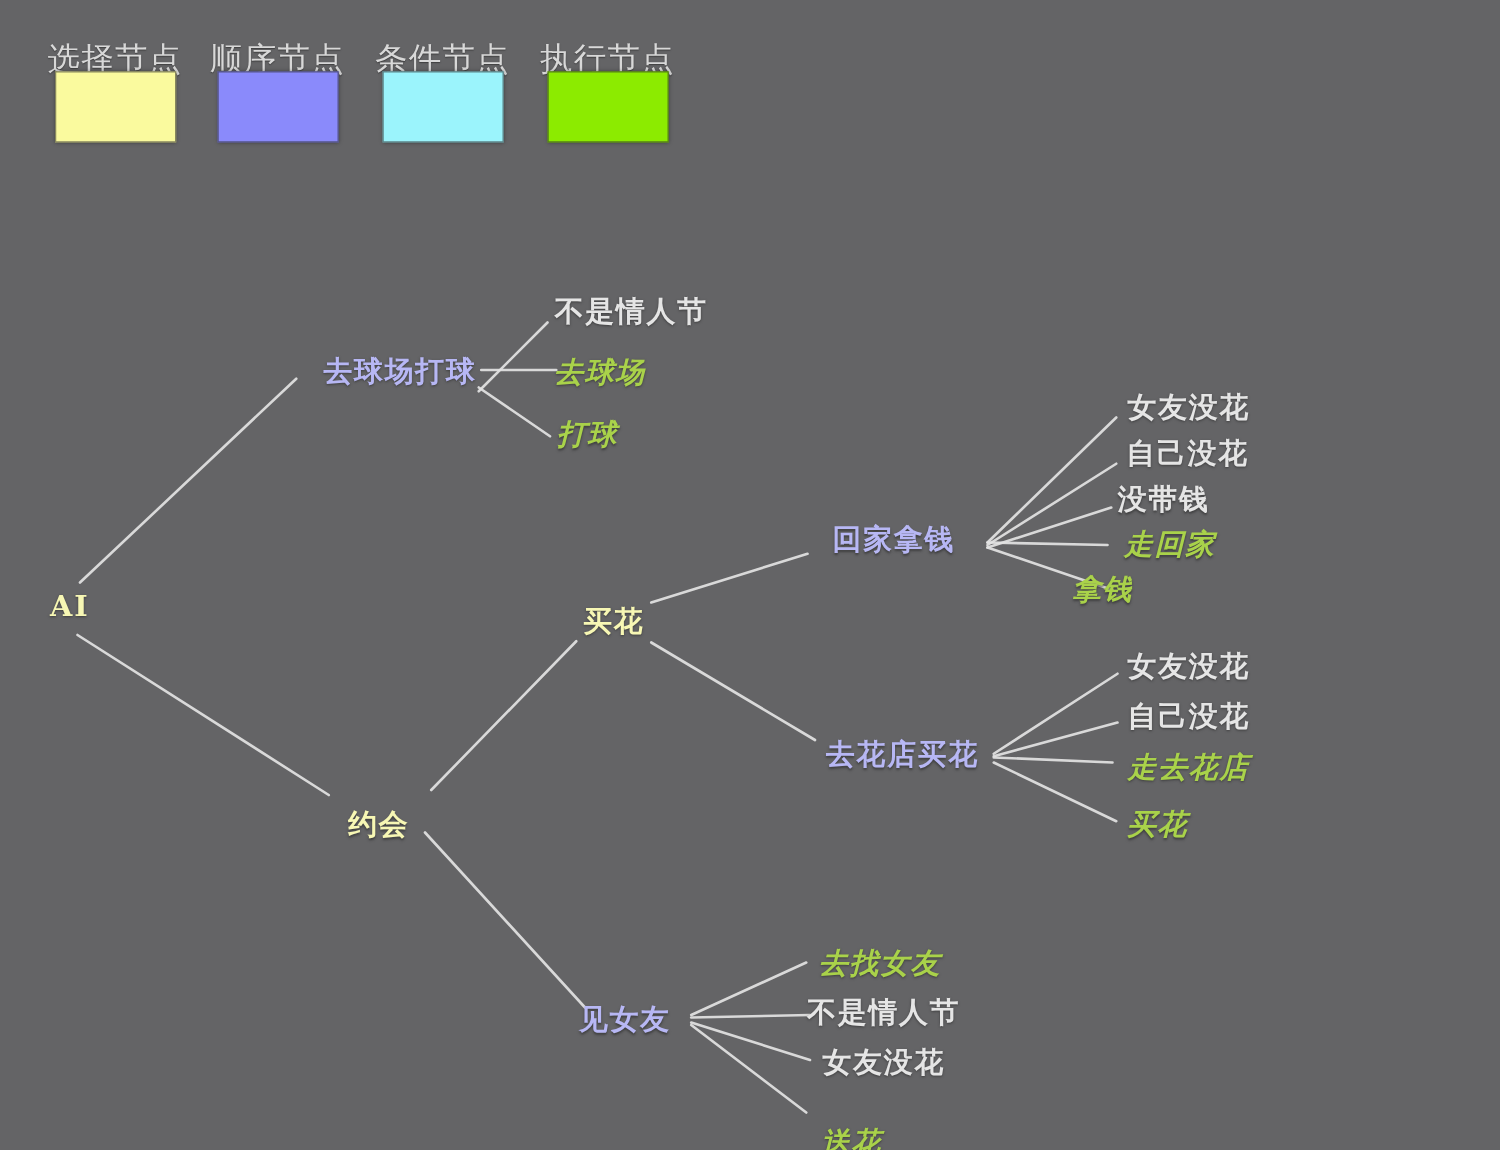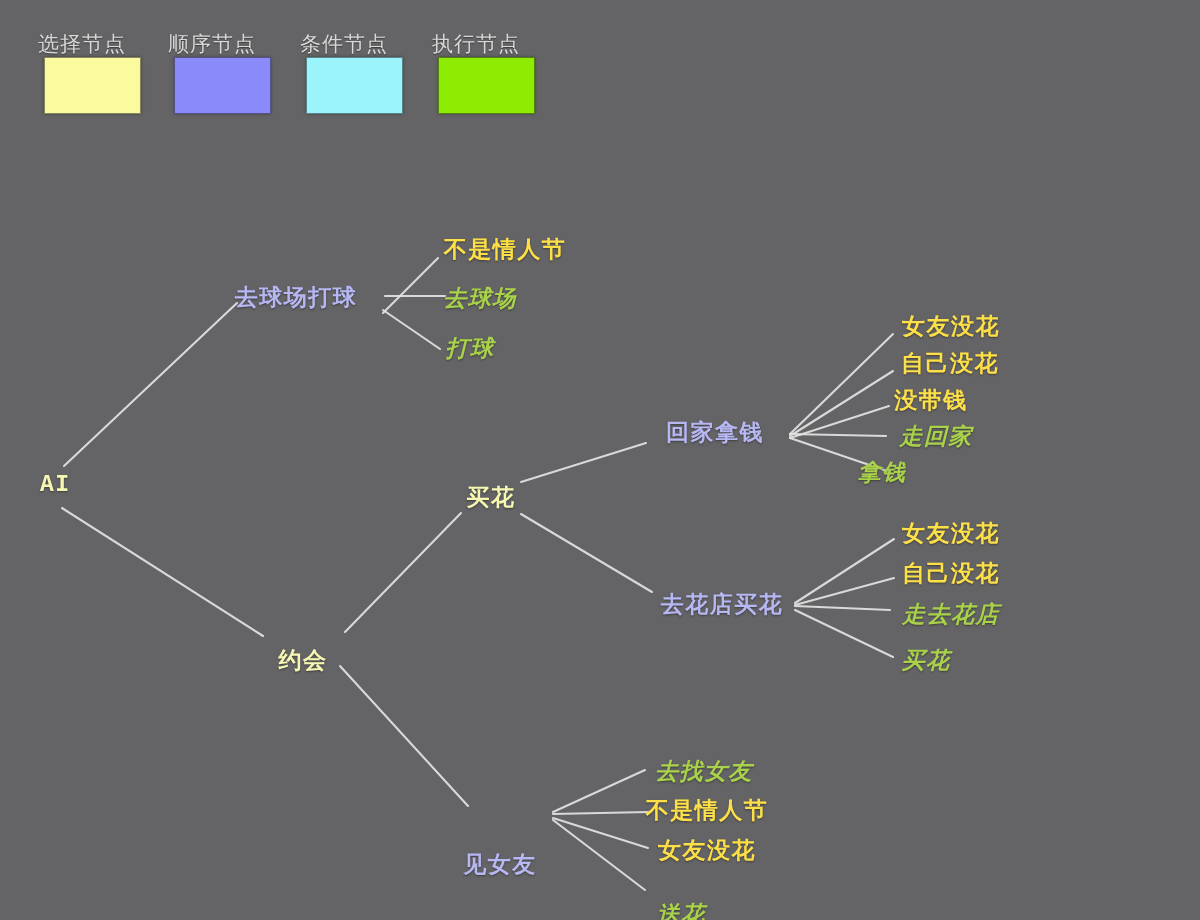--- a/index.html
+++ b/index.html
@@ -25,21 +25,21 @@
   }
   .legend-item {
     position: absolute;
     top: 0;
   }
   .legend-label {
     position: absolute;
     top: 30px;
     left: 0;
     white-space: nowrap;
-    font-size: 21px;
+    font-size: 26px;
     letter-spacing: 1px;
     color: #d8d8d8;
     text-shadow: 0 1px 1px rgba(30,30,30,0.55);
   }
   .legend-swatch {
     position: absolute;
     top: 57px;
     left: 6px;
     width: 97px;
     height: 57px;
@@ -64,21 +64,21 @@
     position: absolute;
     white-space: nowrap;
     font-size: 23px;
     font-weight: 700;
     letter-spacing: 1.5px;
     transform: translate(-50%, -50%);
     text-shadow: 0 1px 2px rgba(35,35,35,0.6);
   }
   .node-label.selector  { color: #f7f7b4; font-family: "DejaVu Serif", "Liberation Serif", serif; }
   .node-label.sequence  { color: #b7b7f4; }
-  .node-label.condition { color: #fde047; }
+  .node-label.condition { color: #e5e5e5; }
   .node-label.action    { color: #a9d24a; font-style: italic; }
   .node-label.left-anchor { transform: translate(0, -50%); }
 </style>
 </head>
 <body>
 
 <div id="stage">
 
   <div id="legend">
       <div class="legend-item" style="left: 38px;">
@@ -118,38 +118,38 @@
       <line class="edge" x1="795" y1="605" x2="894" y2="578" stroke="#e3e3e3"></line>
       <line class="edge" x1="795" y1="606" x2="890" y2="610" stroke="#e3e3e3"></line>
       <line class="edge" x1="795" y1="610" x2="893" y2="657" stroke="#e3e3e3"></line>
       <line class="edge" x1="553" y1="812" x2="645" y2="770" stroke="#e3e3e3"></line>
       <line class="edge" x1="553" y1="814" x2="648" y2="812" stroke="#e3e3e3"></line>
       <line class="edge" x1="553" y1="818" x2="648" y2="848" stroke="#e3e3e3"></line>
       <line class="edge" x1="553" y1="820" x2="645" y2="890" stroke="#e3e3e3"></line>
     </svg>
 
   <div id="nodes-layer">
-      <div class="node-label selector left-anchor" style="left: 40px; top: 485px; font-family: Liberation Mono, monospace;">AI</div>
-      <div class="node-label sequence" style="left: 296px; top: 297px; text-align: right;">去球场打球</div>
+      <div class="node-label selector left-anchor" style="left: 40px; top: 485px;">AI</div>
+      <div class="node-label sequence" style="left: 320px; top: 297px; text-align: right;">去球场打球</div>
       <div class="node-label condition" style="left: 505px; top: 249px;">不是情人节</div>
       <div class="node-label action" style="left: 480px; top: 298px;">去球场</div>
       <div class="node-label action" style="left: 470px; top: 348px;">打球</div>
       <div class="node-label selector" style="left: 303px; top: 660px;">约会</div>
       <div class="node-label selector" style="left: 491px; top: 497px;">买花</div>
       <div class="node-label sequence" style="left: 715px; top: 432px;">回家拿钱</div>
       <div class="node-label condition" style="left: 951px; top: 326px;">女友没花</div>
       <div class="node-label condition" style="left: 950px; top: 363px;">自己没花</div>
       <div class="node-label condition" style="left: 931px; top: 400px;">没带钱</div>
       <div class="node-label action" style="left: 936px; top: 436px;">走回家</div>
       <div class="node-label action" style="left: 882px; top: 472px;">拿钱</div>
       <div class="node-label sequence" style="left: 722px; top: 604px;">去花店买花</div>
       <div class="node-label condition" style="left: 951px; top: 533px;">女友没花</div>
       <div class="node-label condition" style="left: 951px; top: 573px;">自己没花</div>
       <div class="node-label action" style="left: 951px; top: 614px; text-align: right;">走去花店</div>
       <div class="node-label action" style="left: 926px; top: 660px;">买花</div>
-      <div class="node-label sequence" style="left: 500px; top: 816px; margin-top: 48px;">见女友</div>
+      <div class="node-label sequence" style="left: 500px; top: 816px;">见女友</div>
       <div class="node-label action" style="left: 704px; top: 771px; text-align: right;">去找女友</div>
       <div class="node-label condition" style="left: 707px; top: 810px;">不是情人节</div>
       <div class="node-label condition" style="left: 707px; top: 850px;">女友没花</div>
       <div class="node-label action" style="left: 681px; top: 891px; margin-top: 23px;">送花</div>
     </div>
 
 </div>
 
 </body></html>

